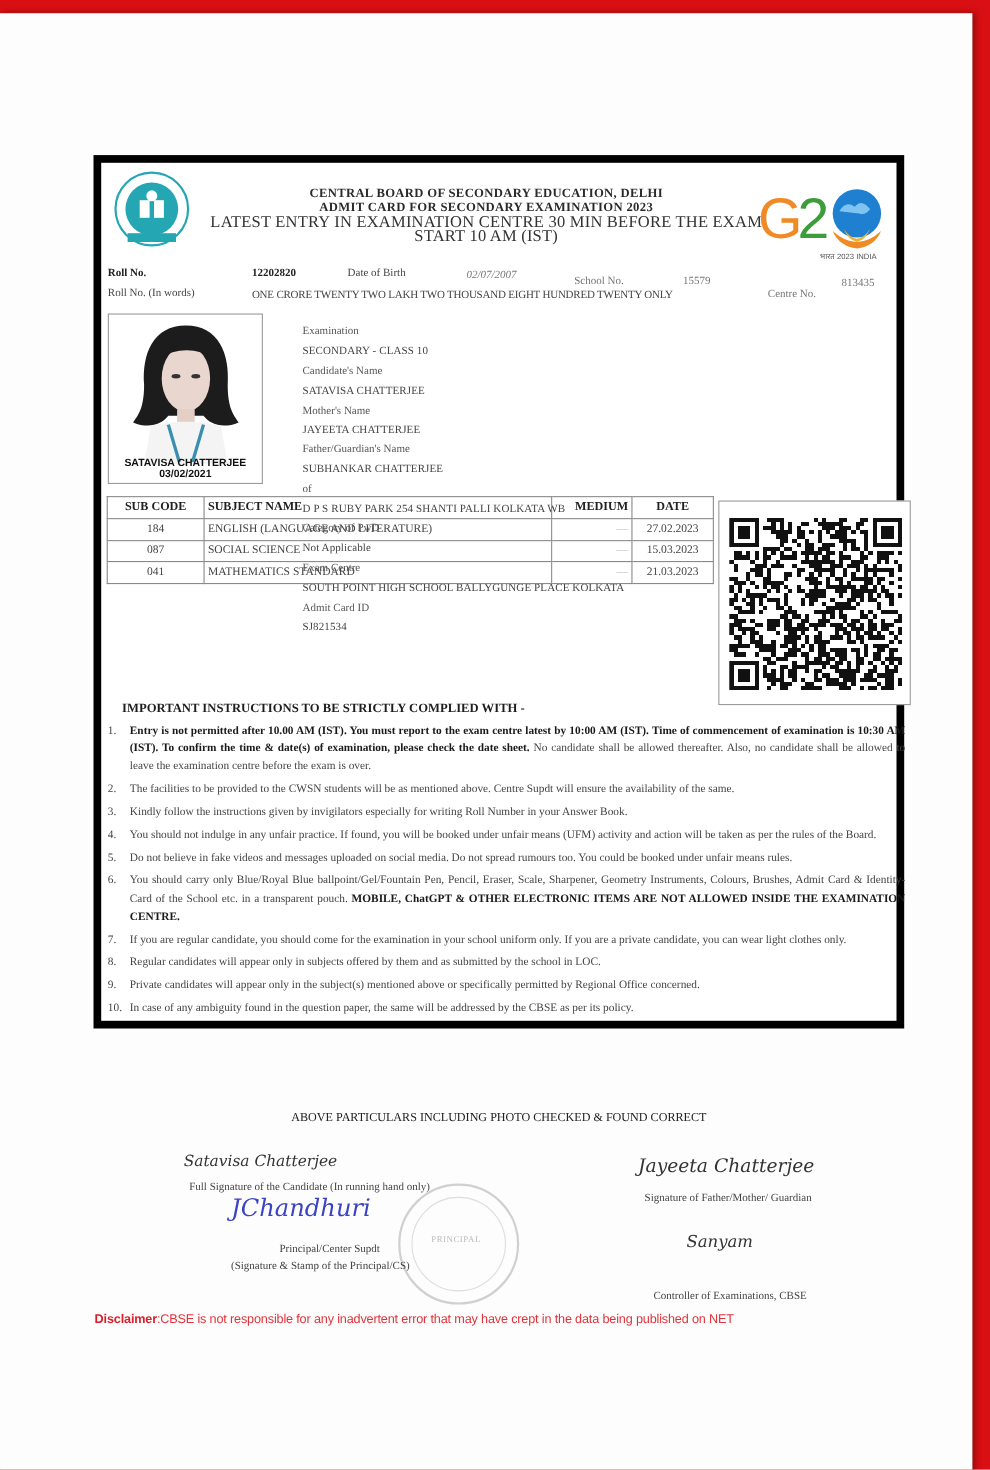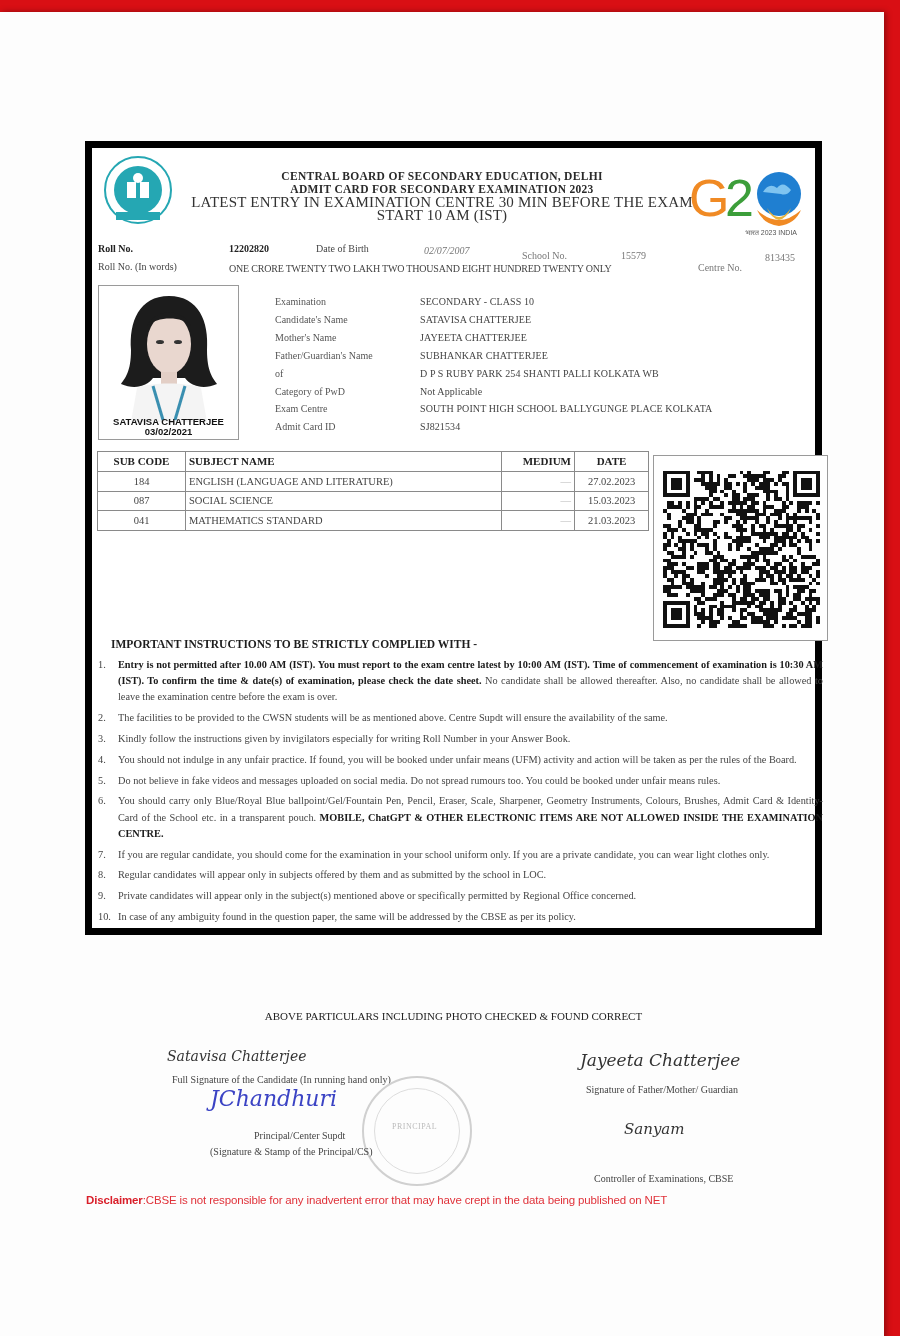--- a/index.html
+++ b/index.html
@@ -66,21 +66,21 @@
       position: absolute; left: 0; right: 0; bottom: 2px;
       text-align: center; font-family: "Liberation Sans", sans-serif;
       font-weight: bold; font-size: 9.5px; line-height: 10px; color: #111;
     }
 
     
     .details {
       position: absolute; left: 183px; top: 145px;
       font-size: 10px; line-height: 17.9px; color: #555;
     }
-    .details .row { display: flex; white-space: nowrap; }
+    .details .row { display: flex; white-space: nowrap; flex-direction: column; }
     .details .lbl { width: 145px; }
     .details .val { color: #444; letter-spacing: 0.1px; }
 
     
     .subjects {
       position: absolute; left: 5px; top: 303px;
       border-collapse: collapse; font-size: 10.5px;
     }
     .subjects th, .subjects td {
       border: 1px solid #8a8a8a; height: 19.8px; padding: 0 3px;

